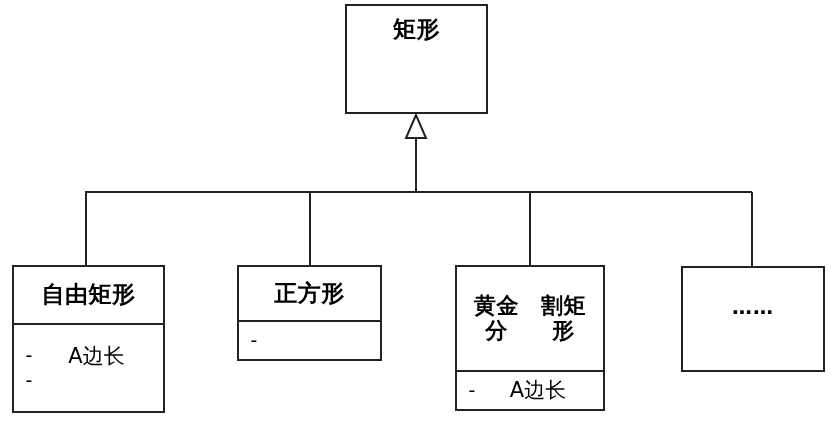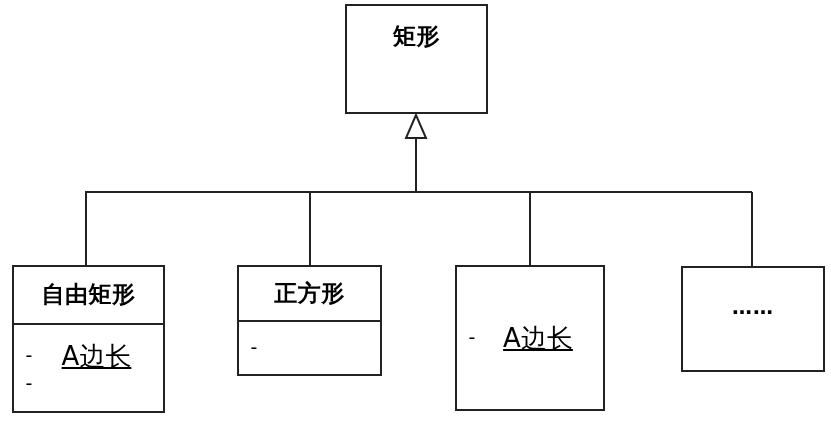--- a/index.html
+++ b/index.html
@@ -65,56 +65,55 @@
   .attr-dash {
     flex: 0 0 auto;
     width: 30px;
     text-align: center;
     font-size: 19px;
     color: #000000;
   }
   .attr-name {
     flex: 1 1 auto;
     text-align: center;
-    font-size: 26px;
+    font-size: 21px;
     padding-right: 14px;
     white-space: nowrap;
     color: #000000;
-    text-decoration: underline;
   }
   
   #box-root {
     left: 345px;
     top: 4px;
     width: 143px;
     height: 110px;
   }
   #box-root .uml-title {
     height: 100%;
     align-items: flex-start;
-    padding-top: 18px;
+    padding-top: 11px;
     font-size: 23px;
   }
   
   #box-free-rect {
     left: 12px;
     top: 265px;
     width: 153px;
     height: 148px;
   }
   #box-free-rect .uml-title {
     height: 58px;
     font-size: 23px;
   }
   
   #box-square {
     left: 237px;
     top: 265px;
     width: 145px;
-    height: 111px;
+    height: 96px;
   }
   #box-square .uml-title {
     height: 55px;
     font-size: 23px;
   }
   
   #box-golden {
     left: 455px;
     top: 265px;
     width: 150px;
@@ -180,20 +179,25 @@
   <div class="uml-box" id="box-square">
     <div class="uml-title has-divider">正方形</div>
     <div class="uml-attrs">
       <div class="attr-row">
         <span class="attr-dash">-</span>
       </div>
     </div>
   </div>
 
   <div class="uml-box" id="box-golden">
+    <div class="uml-title has-divider">
+      <span>黄金分</span>
+      <br>
+      <span>割矩形</span>
+    </div>
     <div class="uml-attrs">
       <div class="attr-row">
         <span class="attr-dash">-</span>
         <span class="attr-name">A边长</span>
       </div>
     </div>
   </div>
 
   <div class="uml-box" id="box-more">
     <div class="uml-title">……</div>

